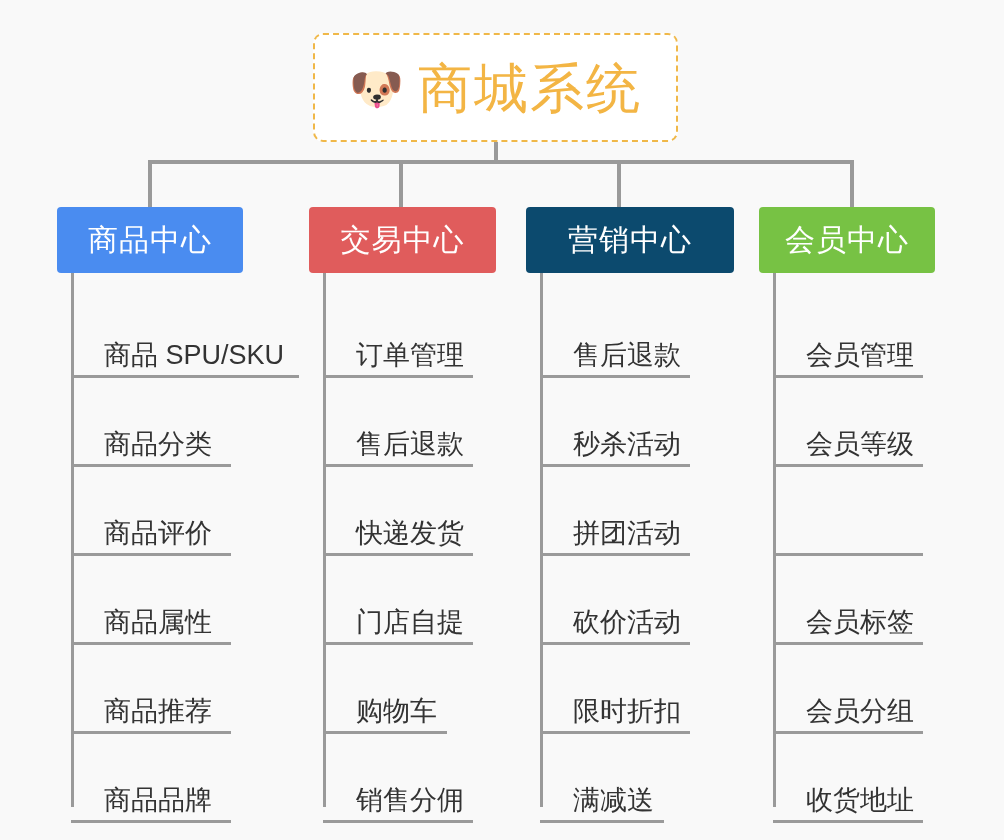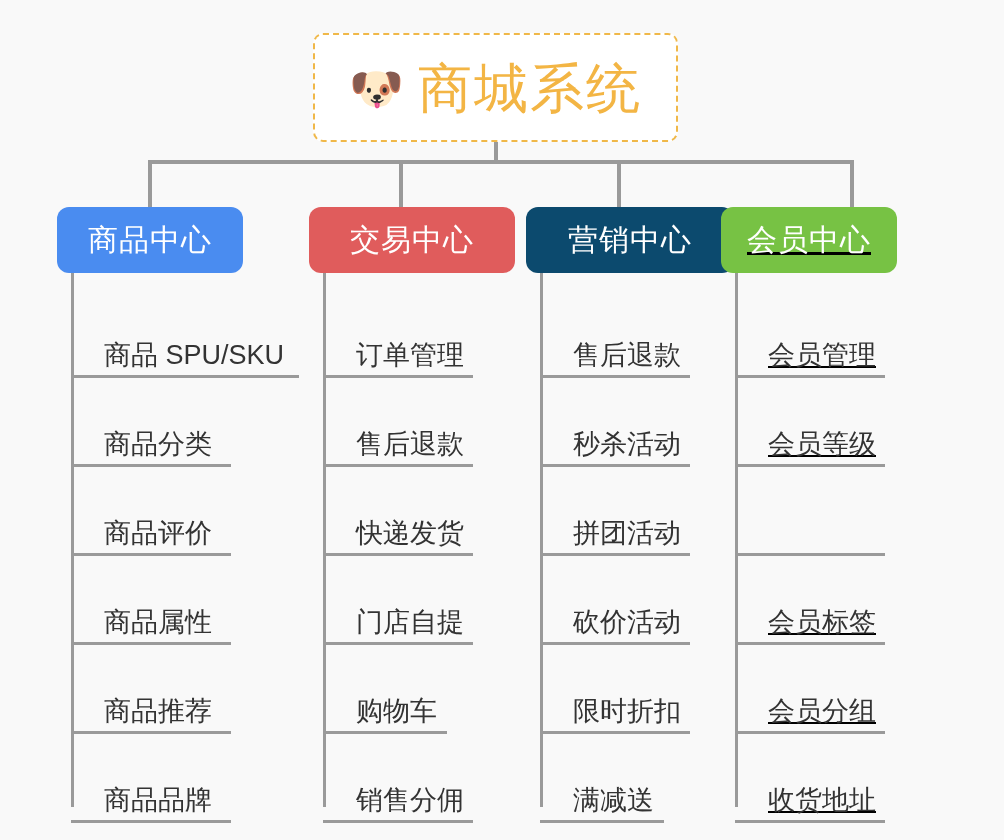--- a/index.html
+++ b/index.html
@@ -61,21 +61,21 @@
   .conn-v { width: 4px; }
   .conn-h { height: 4px; }
 
   
   .column {
     position: absolute;
     top: 207px;
   }
   .cat-header {
     height: 66px;
-    border-radius: 12px;
+    border-radius: 4px;
     display: flex;
     align-items: center;
     justify-content: center;
     color: #ffffff;
     font-size: 30px;
     letter-spacing: 1px;
     white-space: nowrap;
   }
   .cat-items {
     position: relative;
@@ -155,21 +155,21 @@
           <span class="leaf-label">商品推荐</span>
           <div class="leaf-rule" style="width: 160px; background: rgb(154, 154, 154);"></div>
         </div>
         <div class="leaf">
           <span class="leaf-label">商品品牌</span>
           <div class="leaf-rule" style="width: 160px; background: rgb(154, 154, 154);"></div>
         </div>
       </div>
     </div>
     <div class="column" style="left: 309px; width: 184px;">
-      <div class="cat-header" style="background: rgb(224, 92, 92); width: 206px;">
+      <div class="cat-header" style="background: rgb(224, 92, 92); width: 187px;">
         <span>交易中心</span>
       </div>
       <div class="cat-items">
         <div class="spine" style="height: 534px; background: rgb(154, 154, 154);"></div>
         <div class="leaf">
           <span class="leaf-label">订单管理</span>
           <div class="leaf-rule" style="width: 150px; background: rgb(154, 154, 154);"></div>
         </div>
         <div class="leaf">
           <span class="leaf-label">售后退款</span>
@@ -218,21 +218,21 @@
         <div class="leaf">
           <span class="leaf-label">限时折扣</span>
           <div class="leaf-rule" style="width: 150px; background: rgb(154, 154, 154);"></div>
         </div>
         <div class="leaf">
           <span class="leaf-label">满减送</span>
           <div class="leaf-rule" style="width: 124px; background: rgb(154, 154, 154);"></div>
         </div>
       </div>
     </div>
-    <div class="column" style="left: 721px; width: 176px; text-decoration: underline;">
+    <div class="column" style="left: 759px; width: 176px;">
       <div class="cat-header" style="background: rgb(119, 194, 68); width: 176px;">
         <span>会员中心</span>
       </div>
       <div class="cat-items">
         <div class="spine" style="height: 534px; background: rgb(154, 154, 154);"></div>
         <div class="leaf">
           <span class="leaf-label">会员管理</span>
           <div class="leaf-rule" style="width: 150px; background: rgb(154, 154, 154);"></div>
         </div>
         <div class="leaf">

